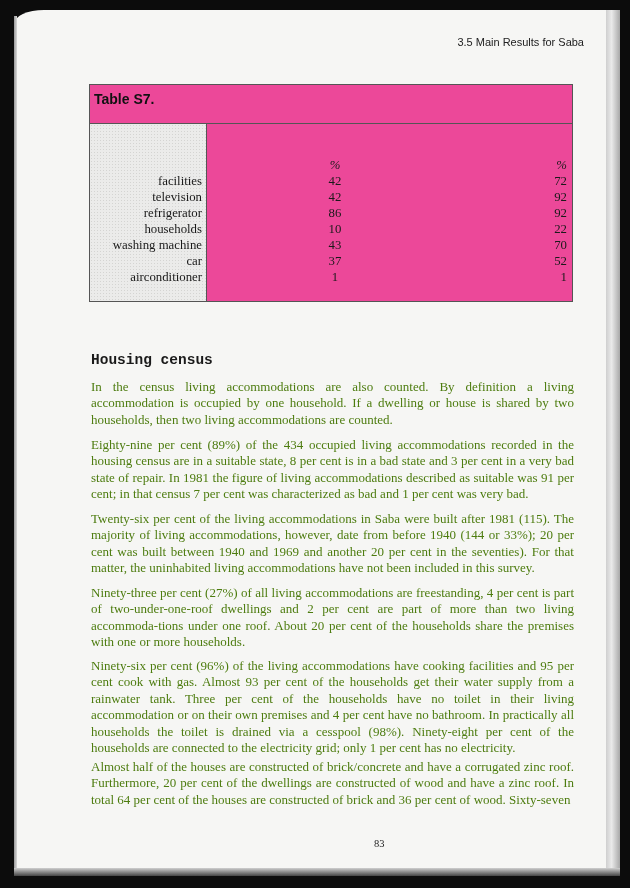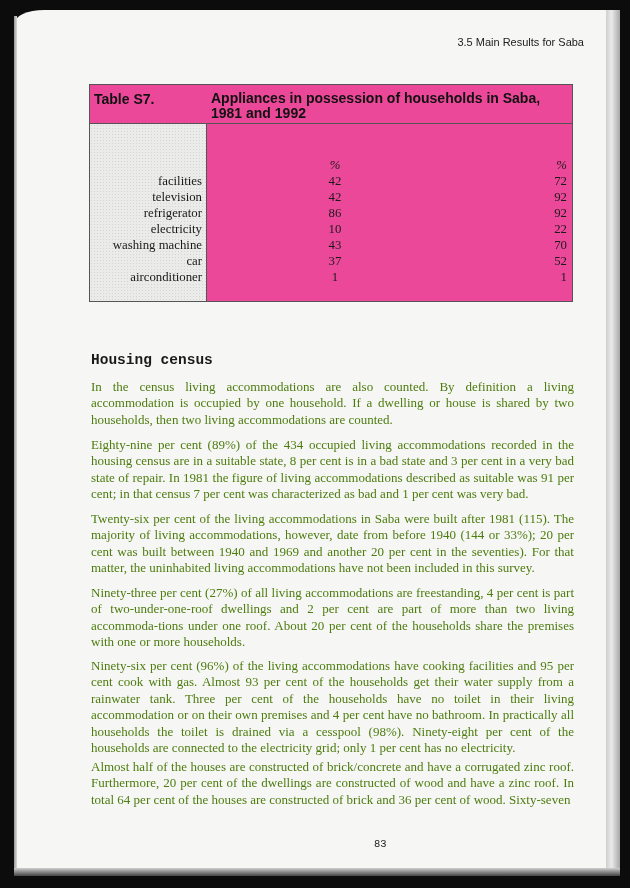--- a/index.html
+++ b/index.html
@@ -62,47 +62,46 @@
       position:absolute; left:91px; top:352px;
       font-family:Liberation Mono, monospace; font-weight:bold; font-size:14.5px; color:#1a1a1a;
     }
     .para {
       position:absolute; left:91px; width:483px;
       font-family:"Liberation Serif", serif; font-size:13px; line-height:16.4px; color:#4d7c0f;
       text-align:justify; margin:0;
     }
     .pageno {
       position:absolute; left:330px; top:838px;
-      font-family:Liberation Mono, monospace; font-size:10.5px; color:#222;padding-left:44px;
+      font-family:Liberation Serif, serif; font-size:10.5px; color:#222;padding-left:44px;
     }
   </style>
 </head>
 <body>
 
 <div class="page"></div>
 <div class="spine"></div>
 <div class="right-edge"></div>
 <div class="bottom-edge"></div>
 
 <div class="header">3.5  Main Results for Saba</div>
 
 <div class="table-box">
   <div class="tbl-head">
     <span class="tbl-num">Table S7.</span>
-    <span class="tbl-title">Appliances in possession of households in Saba, 1981 and 1992</span>
   </div>
   <div class="tbl-body">
     <div class="label-col"></div>
 
     <div class="labels serif">
       <div>&nbsp;</div>
       <div>facilities</div>
       <div>television</div>
       <div>refrigerator</div>
-      <div>electricity</div>
+      <div>households</div>
       <div>washing machine</div>
       <div>car</div>
       <div>airconditioner</div>
     </div>
 
     <div class="col1981 serif">
       <div class="pct">%</div>
       <div>42</div>
       <div>42</div>
       <div>86</div>

